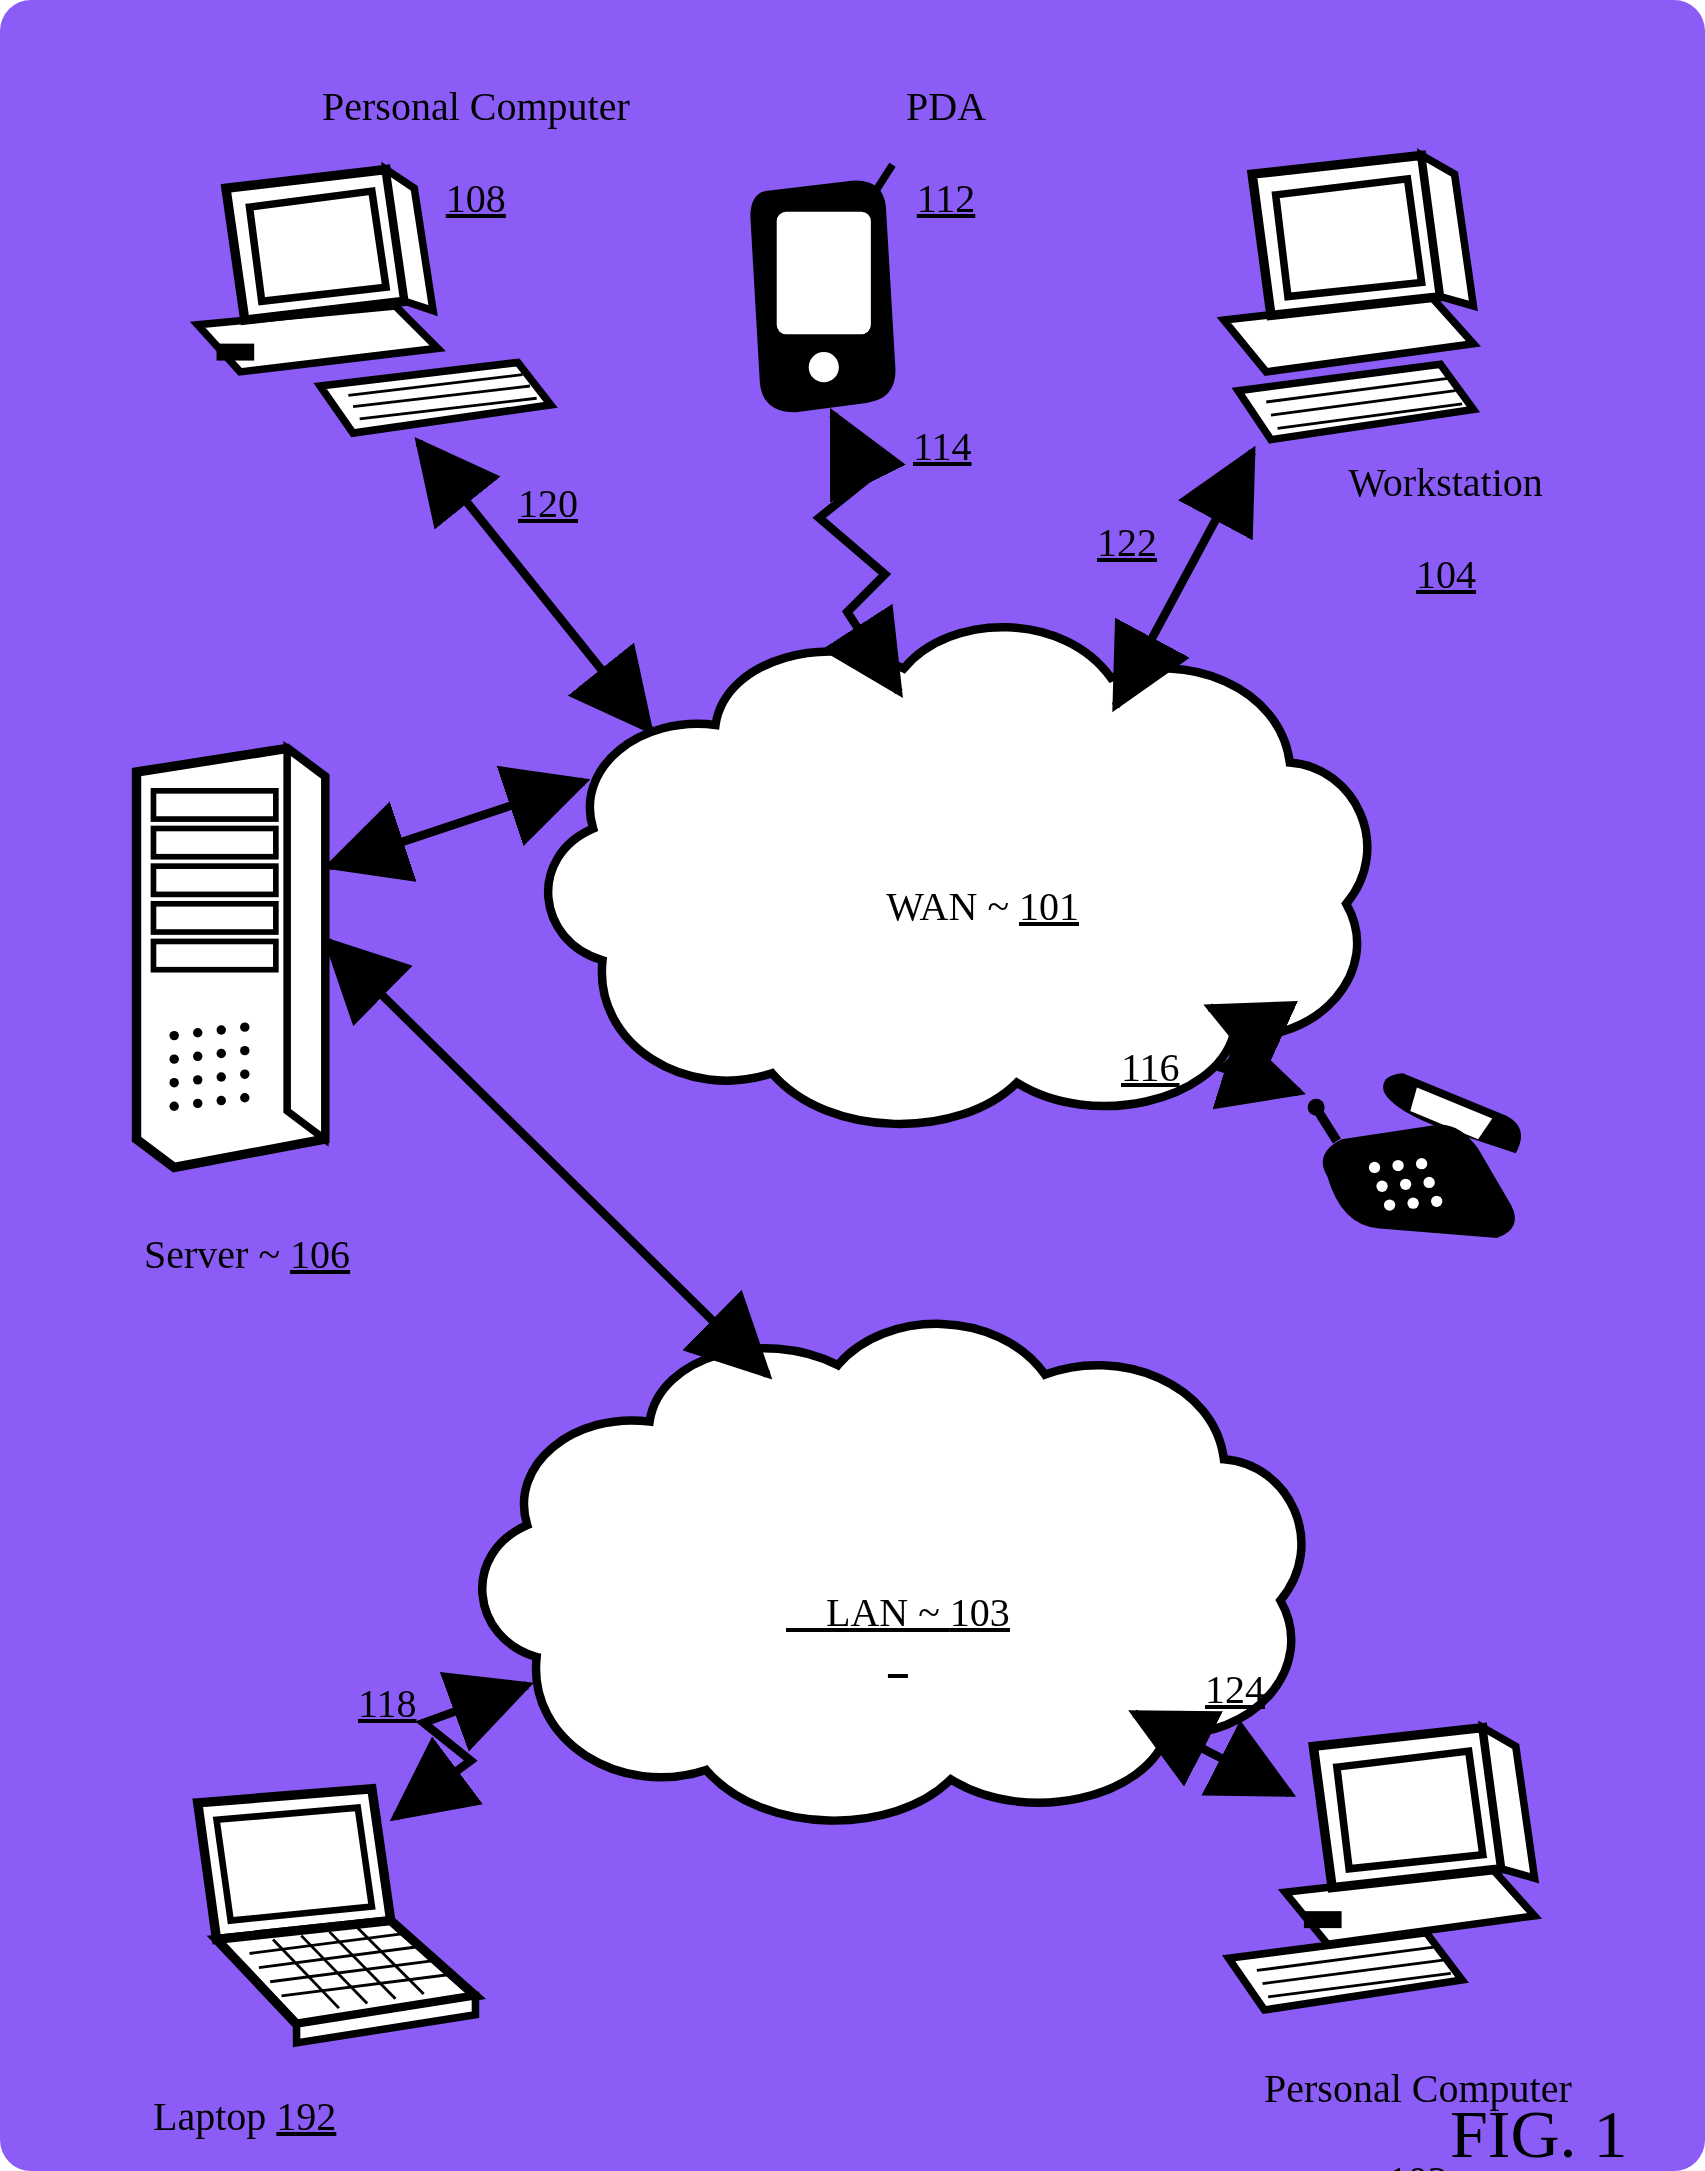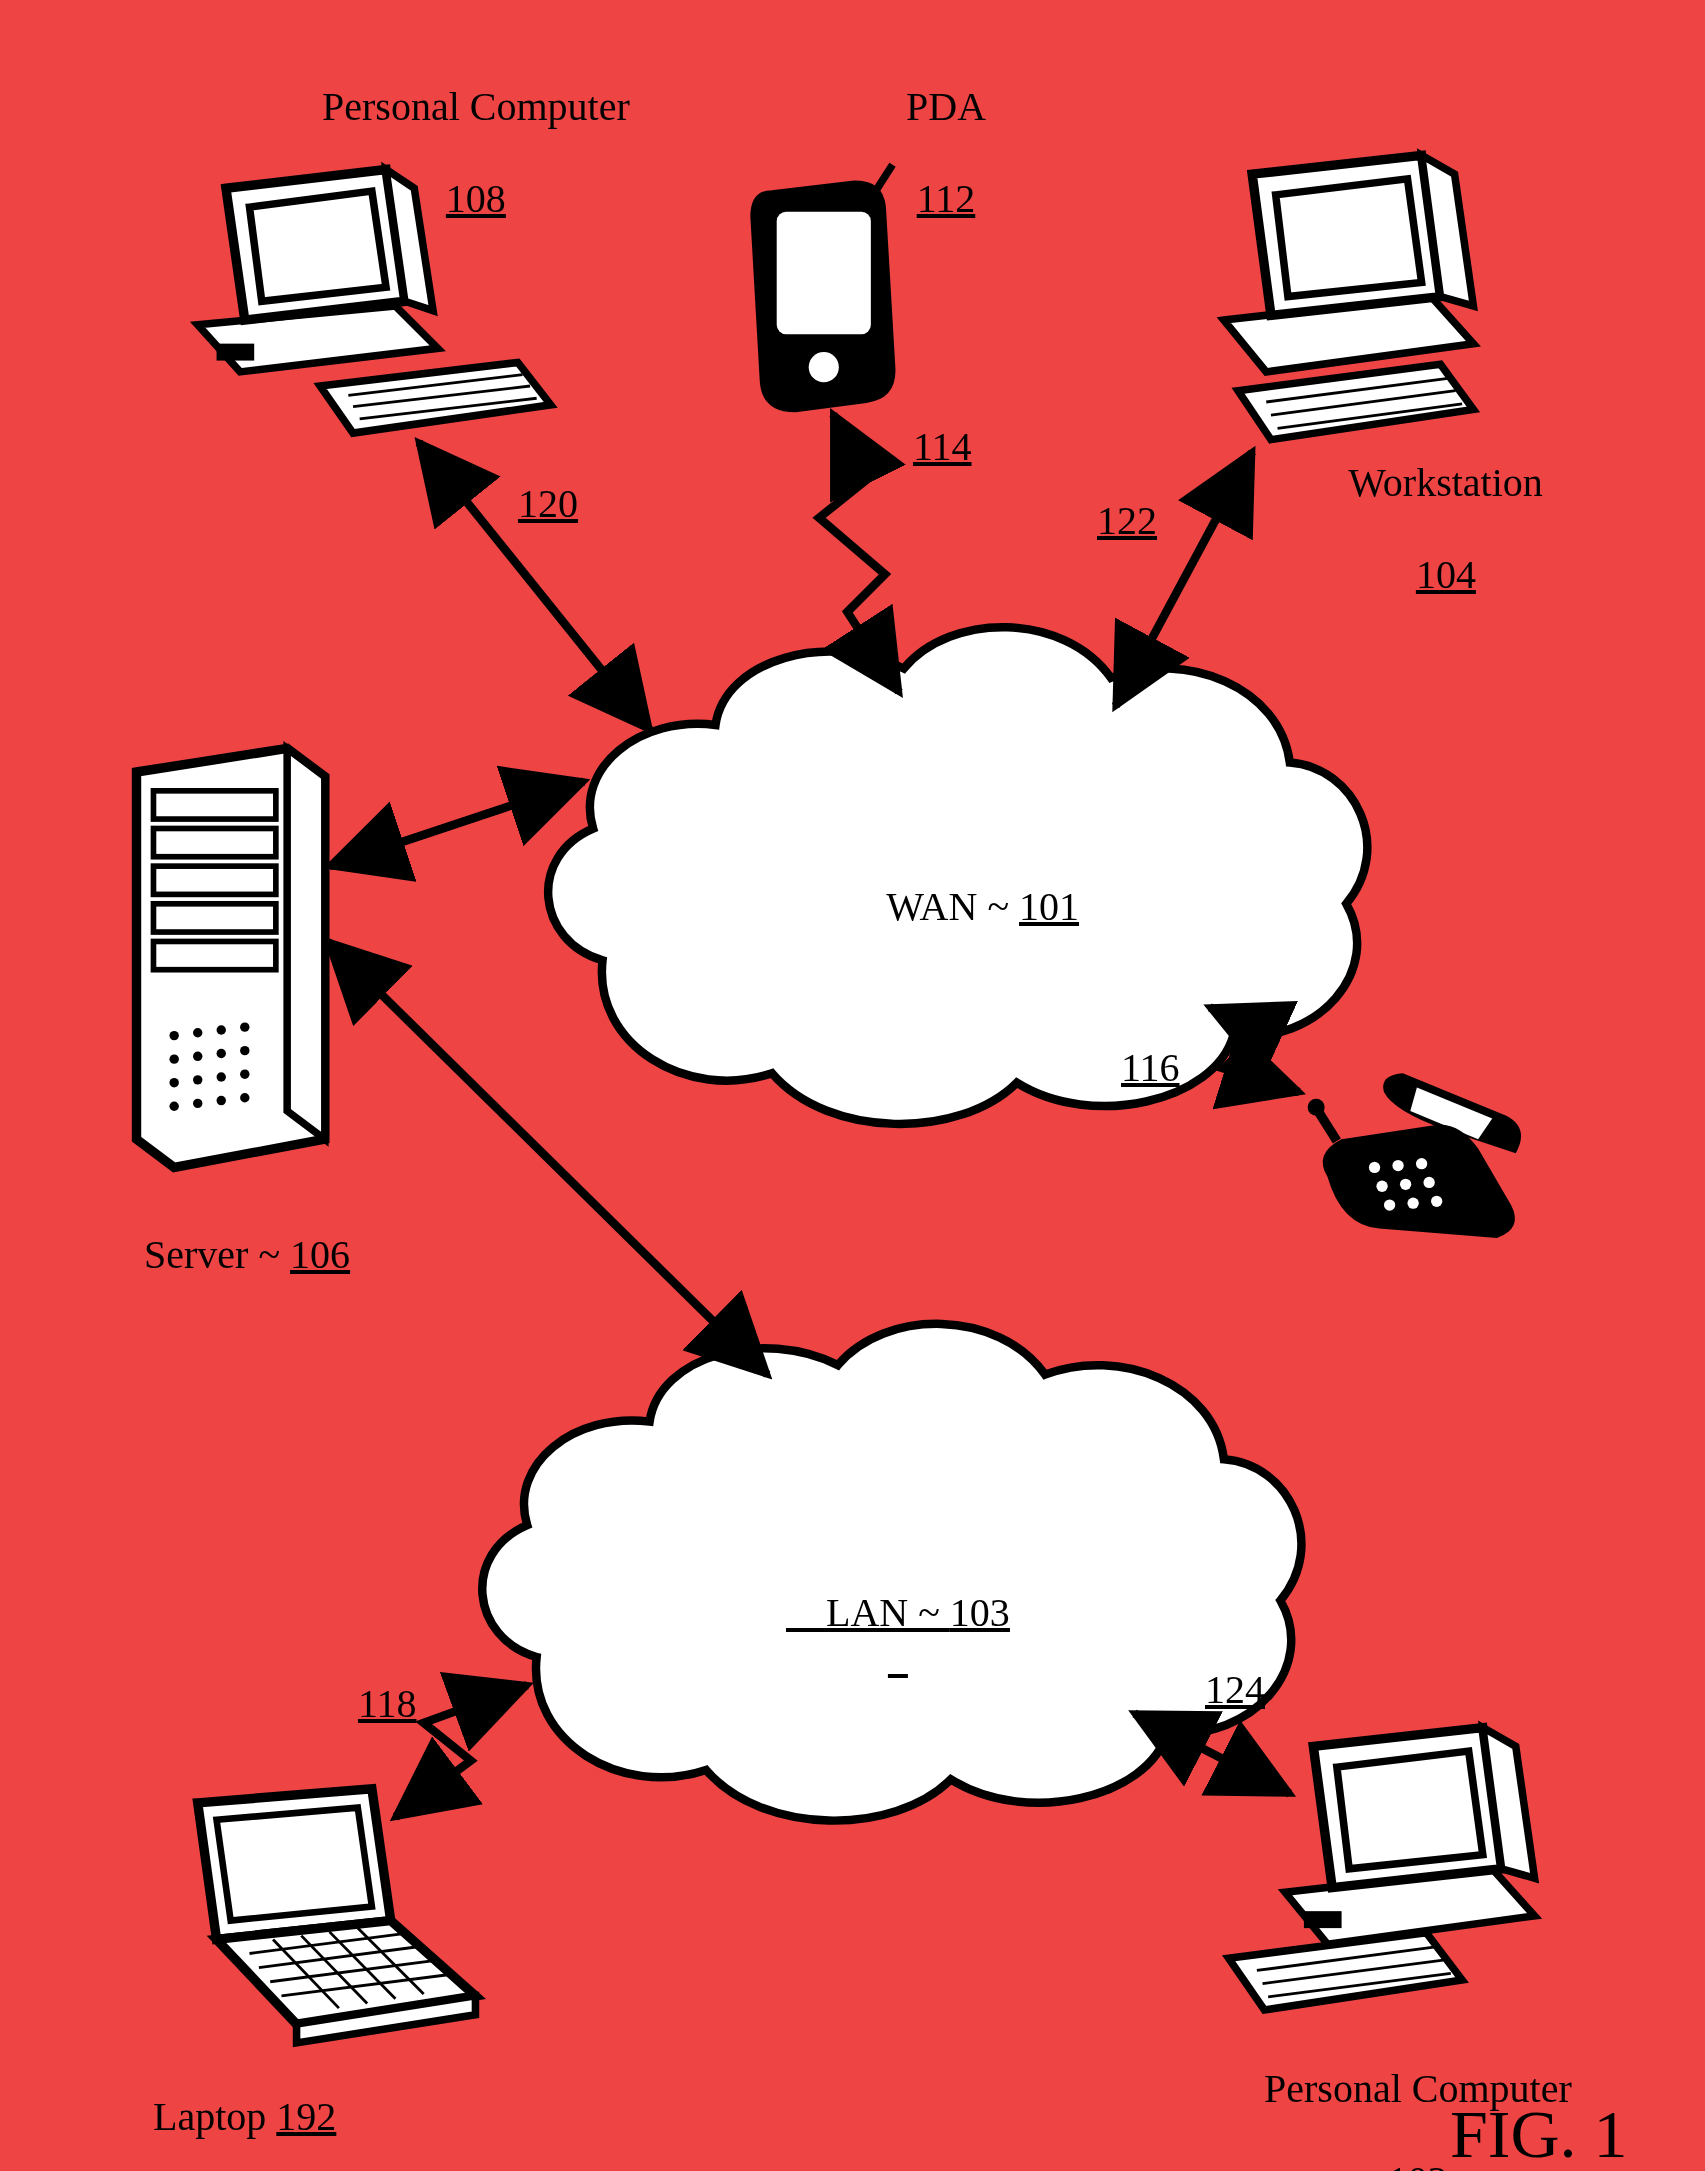--- a/index.html
+++ b/index.html
@@ -5,21 +5,22 @@
   html, body {
     margin: 0;
     padding: 0;
     background: #fff;
     font-family: "Times New Roman", Times, serif;
   }
   .canvas {
     position: relative;
     width: 1705px;
     height: 2171px;
-    background: #ef4444;
+    background: #8b5cf6;
+    border-radius: 31px;
   }
   .label {
     position: absolute;
     font-size: 40px;
     color: #000;
     text-align: center;
     line-height: 1.15;
     white-space: pre;
   }
   .ref {
@@ -260,21 +261,21 @@
   <div class="label" style="left:847px; top:838px;">
     <span>WAN ~ </span><span class="ref">101</span>
   </div>
 
   <div class="label" style="left:786px; top:1544px;text-decoration:underline;">
     <span>LAN ~ </span><span class="ref">103</span>
   </div>
 
   <div class="label ref" style="left:518px; top:461px;margin-top:20px;">120</div>
   <div class="label ref" style="left:913px; top:424px;">114</div>
-  <div class="label ref" style="left:1097px; top:498px;">122</div>
+  <div class="label ref" style="left:1097px; top:520px;">122</div>
   <div class="label ref" style="left:1121px; top:1045px;">116</div>
   <div class="label ref" style="left:358px; top:1681px;">118</div>
   <div class="label ref" style="left:1205px; top:1667px;">124</div>
 
   <div class="figcap" style="left:1450px; top:2095px;">FIG. 1</div>
 
 </div>
 
 
 </body></html>

